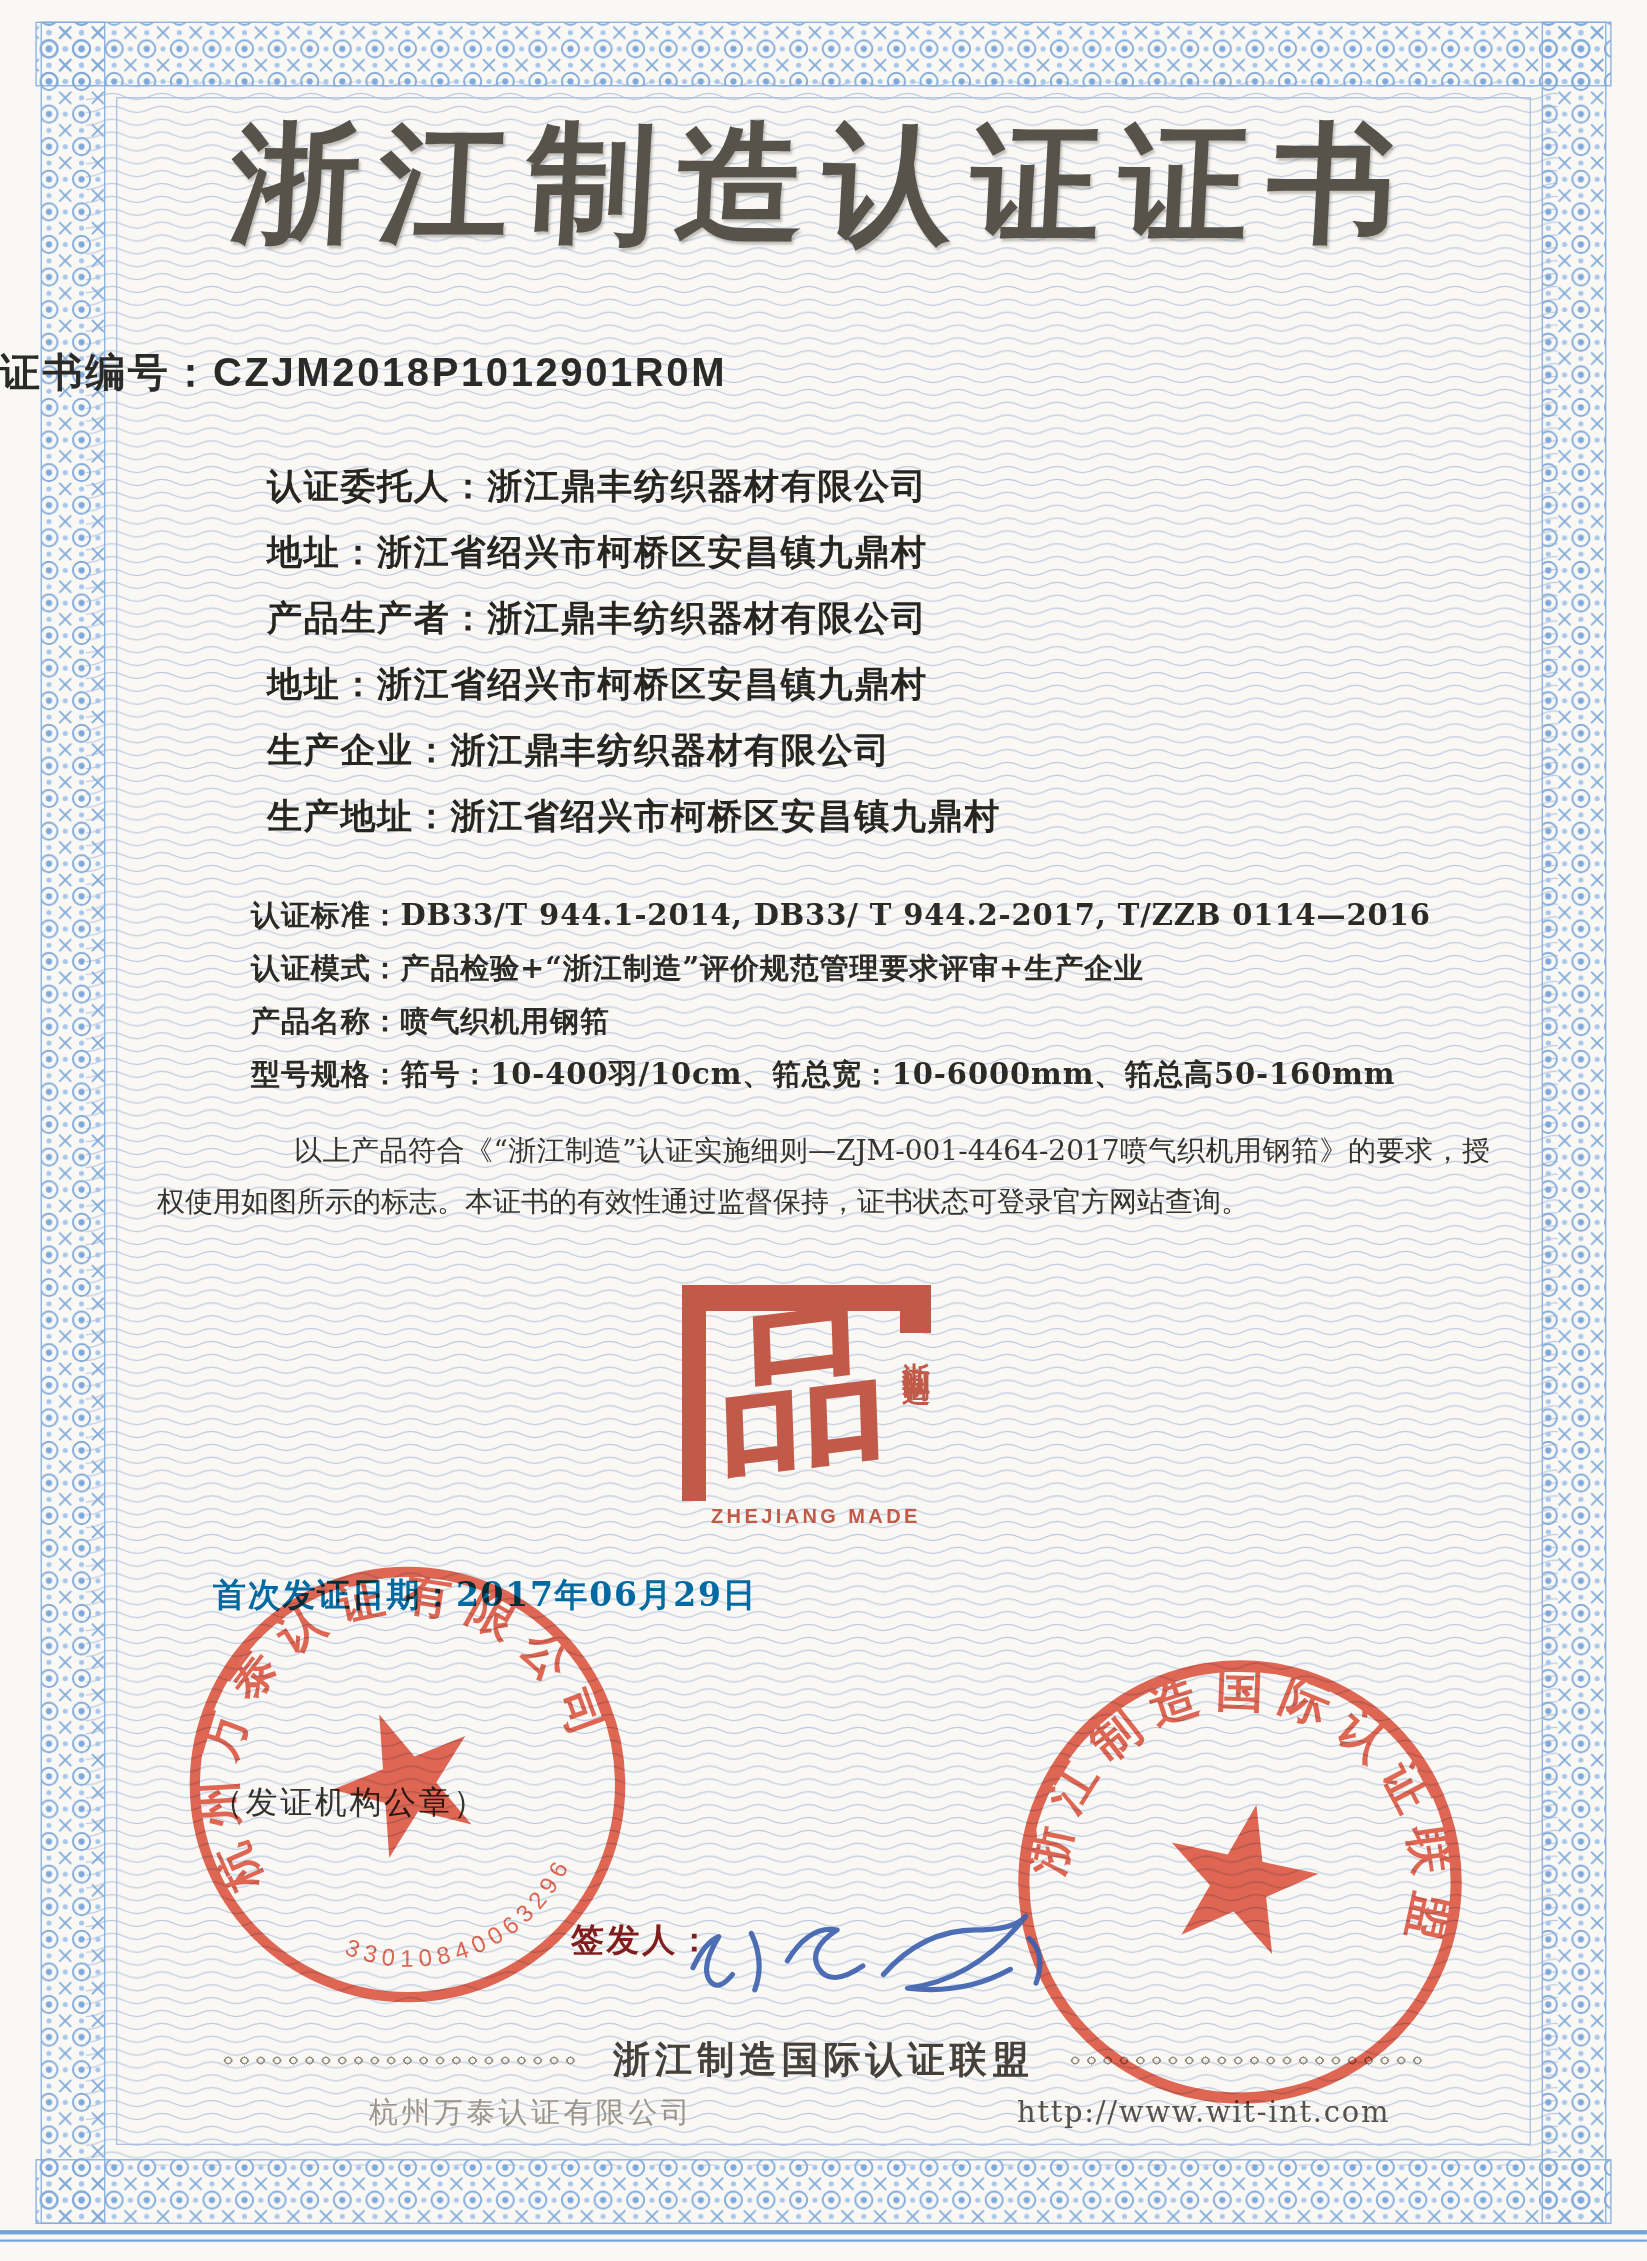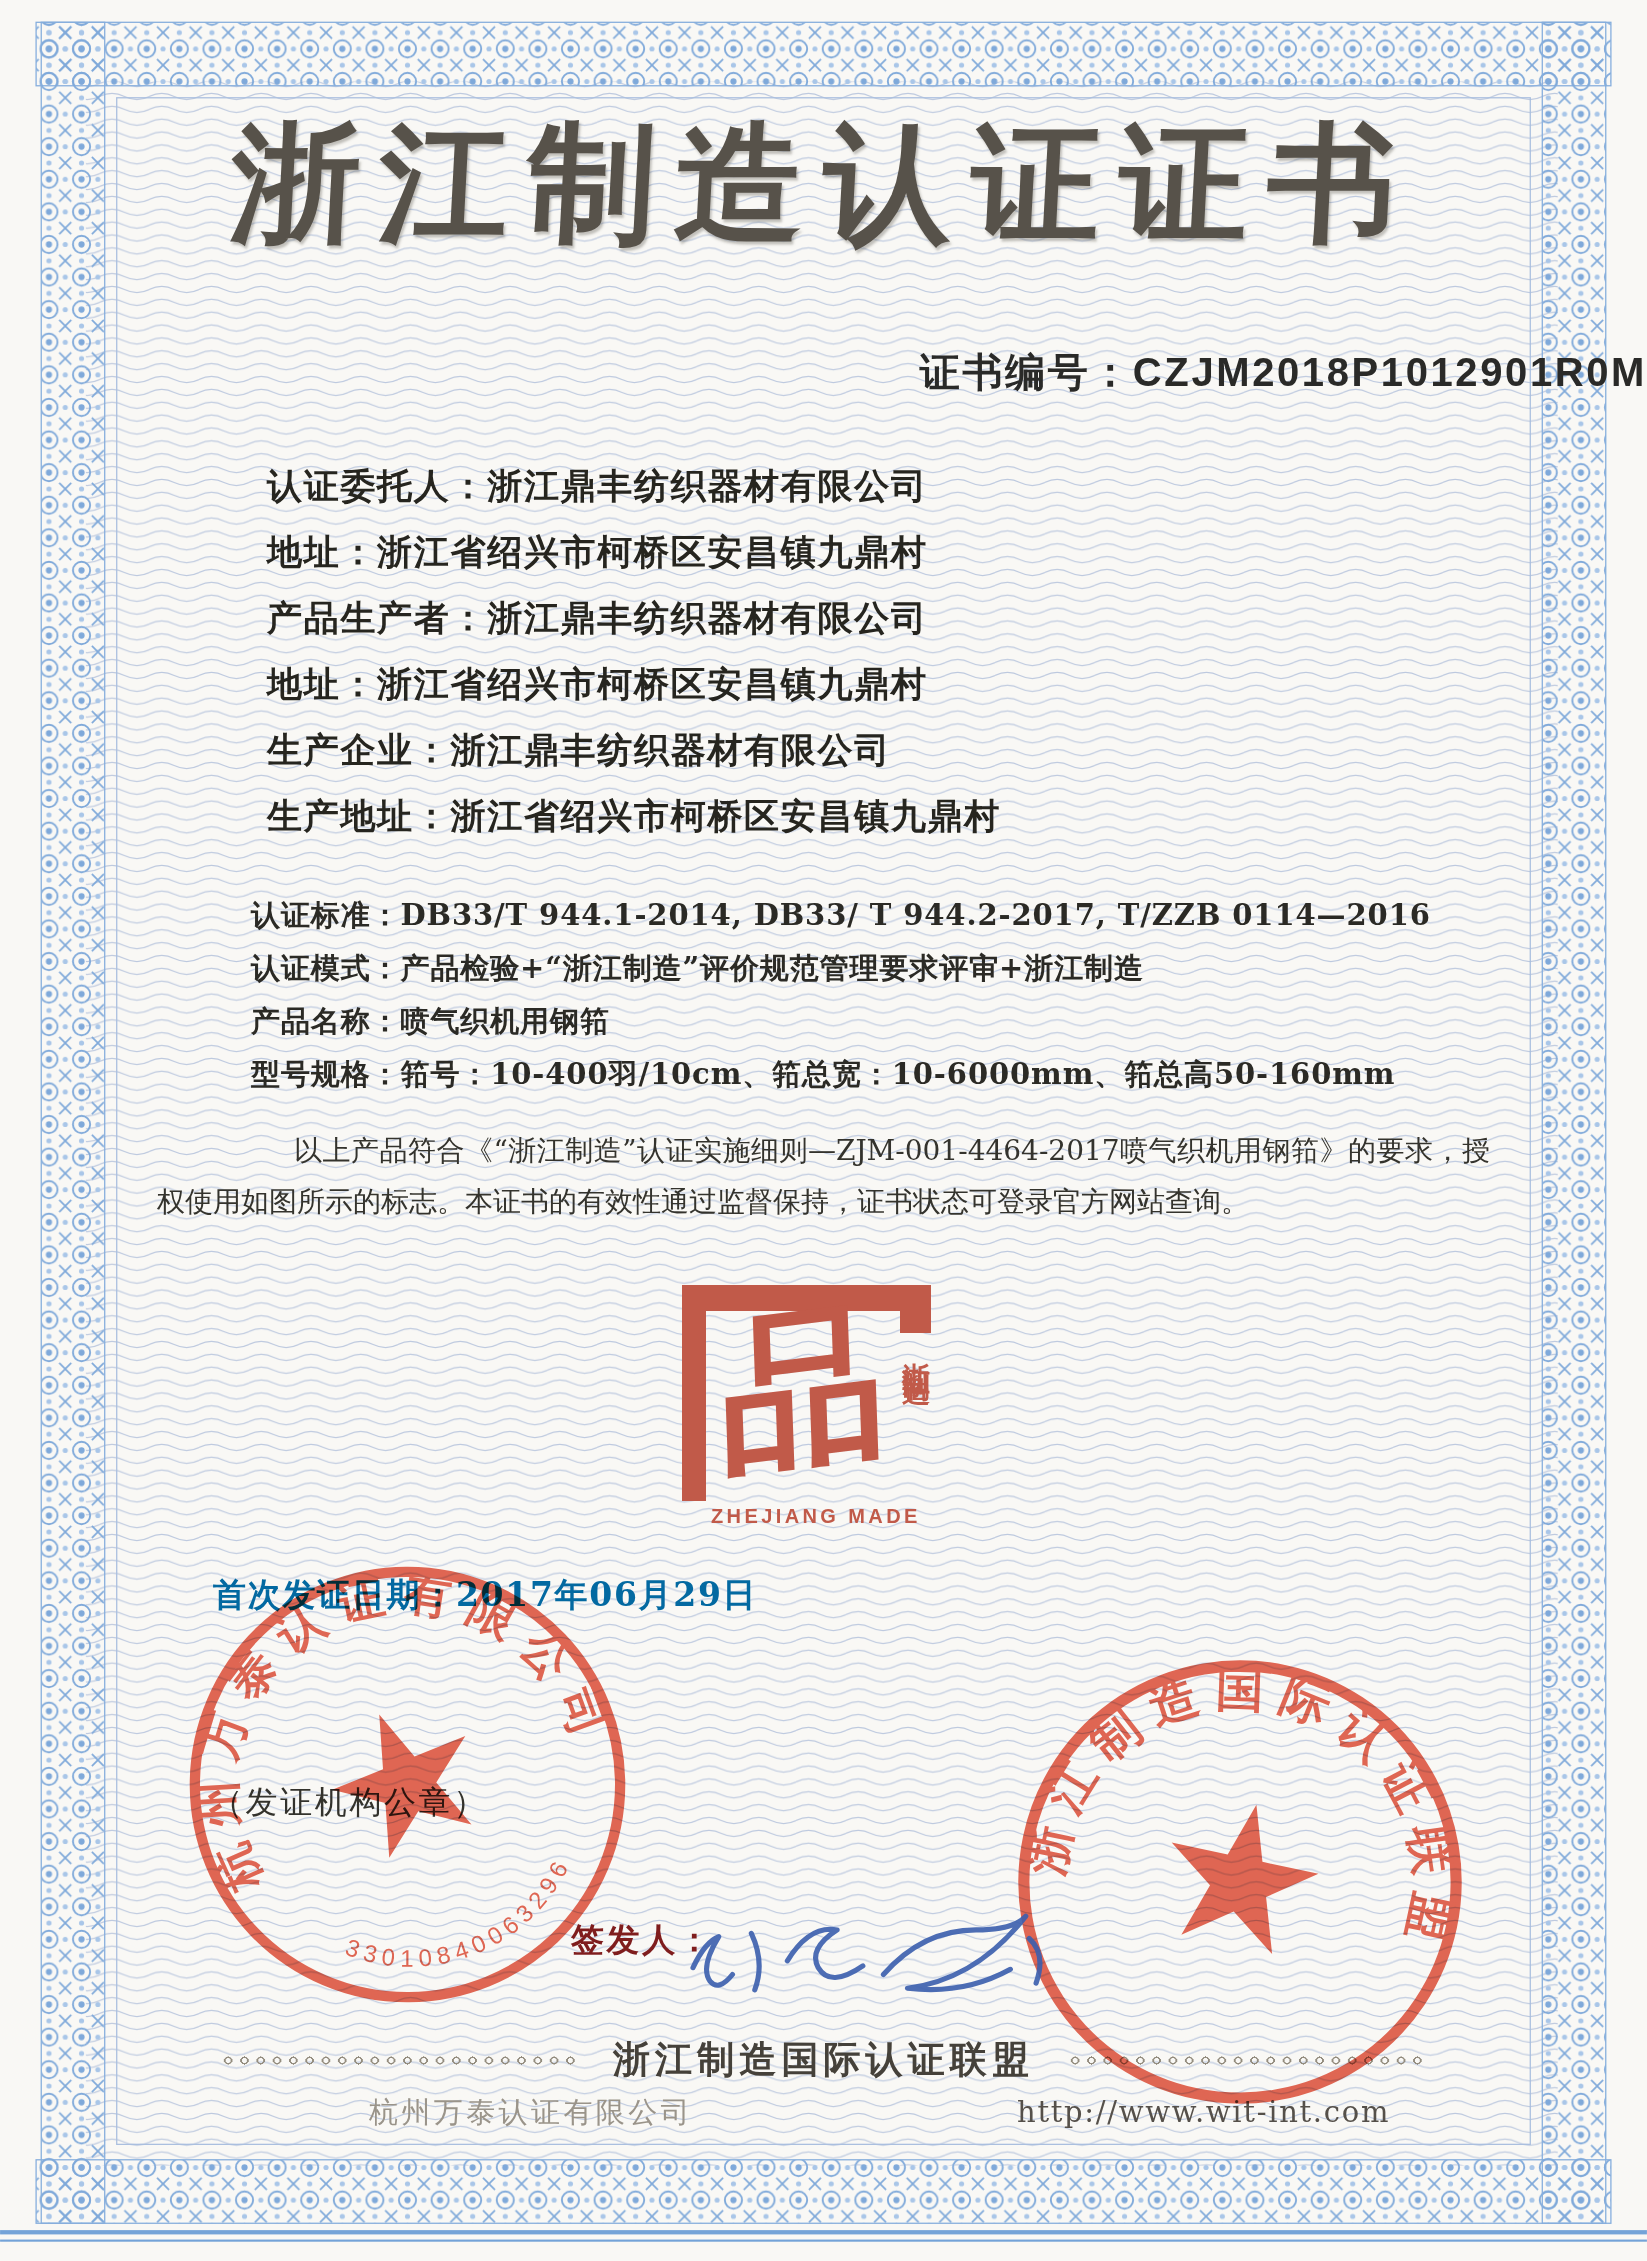--- a/index.html
+++ b/index.html
@@ -13,21 +13,21 @@
   
   .title{
     top:101px;left:0;width:1647px;text-align:center;
     font-size:129px;line-height:163px;font-weight:bold;
     letter-spacing:19px;color:#57524a;
     text-shadow:1.7px 2.6px 2.6px rgba(87,82,74,.35);
     transform:skewX(-3deg);
     z-index:2;
   }
   .certno{
-    top:345px;left:0;width:1647px;text-align:right;
+    top:345px;left:0;width:1647px;text-align:left;
     font-family:"Liberation Sans",sans-serif;
     font-size:40px;font-weight:bold;letter-spacing:2.6px;color:#2a2a28;
     z-index:2;
   }
   .rows{z-index:2;}
   .party-rows{top:453px;left:251px;width:1244px;}
   .party-row{height:66px;line-height:66px;font-size:35px;font-weight:bold;color:#26251f;letter-spacing:1.7px;margin-left:16px;}
   .detail-rows{top:889px;left:251px;width:1287px;}
   .detail-row{height:53px;line-height:53px;font-size:29px;font-weight:600;color:#2b2a25;letter-spacing:0.9px;}
   .statement{
@@ -125,21 +125,21 @@
     <div class="party-row"><span>认证委托人：</span><span>浙江鼎丰纺织器材有限公司</span></div>
     <div class="party-row"><span>地址：</span><span>浙江省绍兴市柯桥区安昌镇九鼎村</span></div>
     <div class="party-row"><span>产品生产者：</span><span>浙江鼎丰纺织器材有限公司</span></div>
     <div class="party-row"><span>地址：</span><span>浙江省绍兴市柯桥区安昌镇九鼎村</span></div>
     <div class="party-row"><span>生产企业：</span><span>浙江鼎丰纺织器材有限公司</span></div>
     <div class="party-row"><span>生产地址：</span><span>浙江省绍兴市柯桥区安昌镇九鼎村</span></div>
   </div>
 
   <div class="abs rows detail-rows">
     <div class="detail-row"><span>认证标准：</span><span>DB33/T 944.1-2014, DB33/ T 944.2-2017, T/ZZB 0114—2016</span></div>
-    <div class="detail-row"><span>认证模式：</span><span>产品检验+“浙江制造”评价规范管理要求评审+浙江制造</span></div>
+    <div class="detail-row"><span>认证模式：</span><span>产品检验+“浙江制造”评价规范管理要求评审+生产企业</span></div>
     <div class="detail-row"><span>产品名称：</span><span>喷气织机用钢筘</span></div>
     <div class="detail-row"><span>型号规格：</span><span>筘号：10-400羽/10cm、筘总宽：10-6000mm、筘总高50-160mm</span></div>
   </div>
 
   <div class="abs statement">以上产品符合《“浙江制造”认证实施细则—ZJM-001-4464-2017喷气织机用钢筘》的要求，授权使用如图所示的标志。本证书的有效性通过监督保持，证书状态可登录官方网站查询。</div>
 
   <div class="abs logo">
     <div class="bar bar-top"></div>
     <div class="bar bar-step"></div>
     <div class="bar bar-left"></div>

